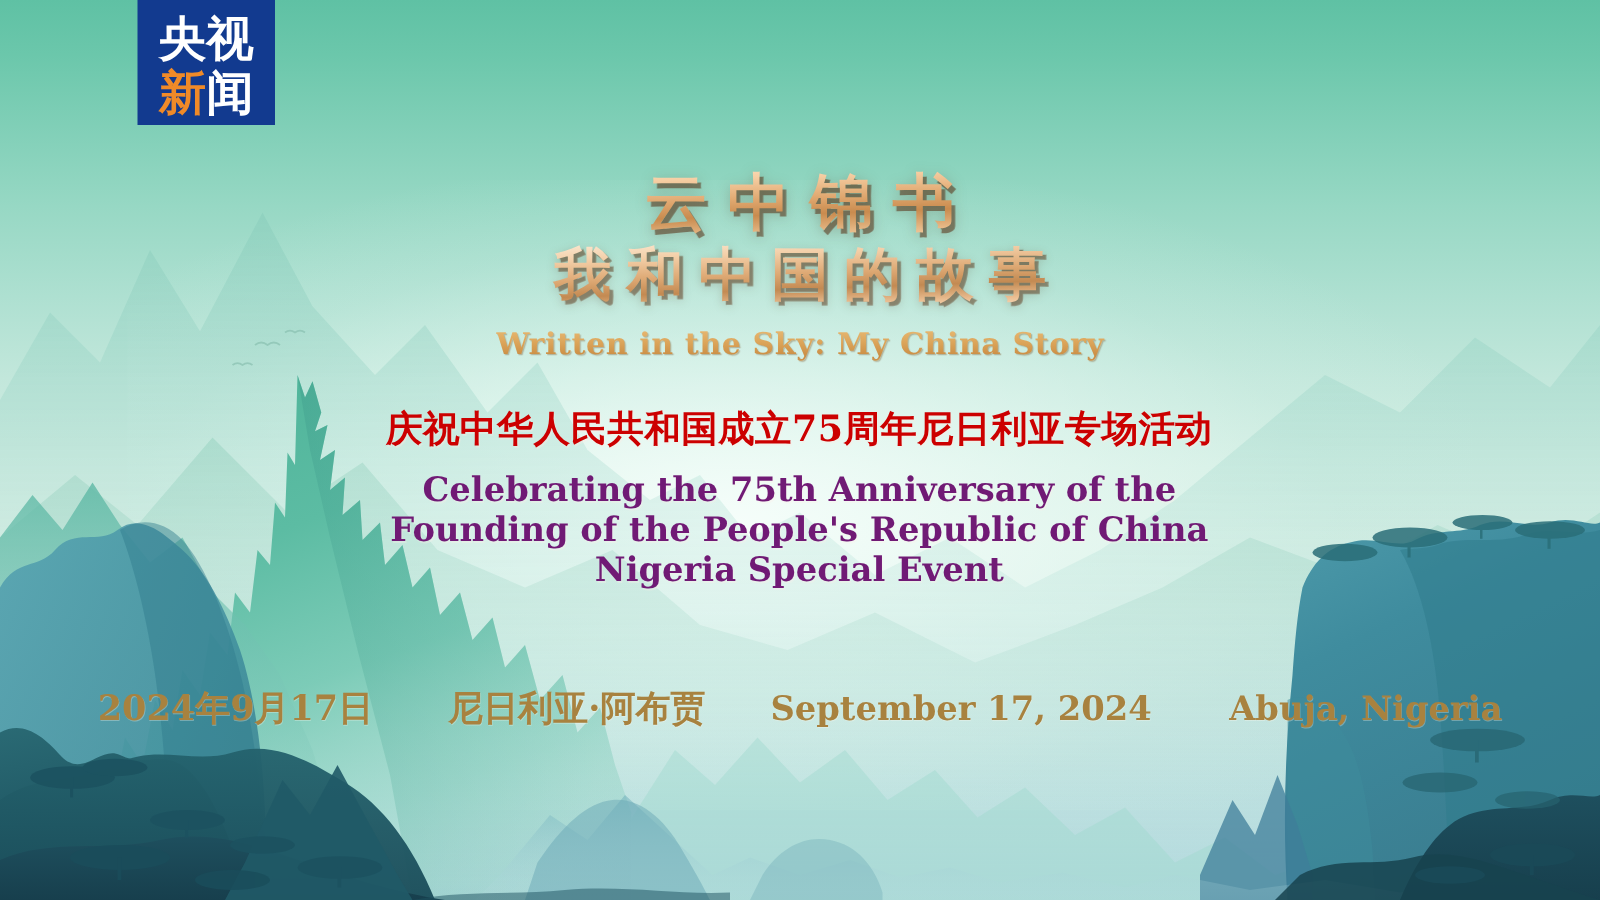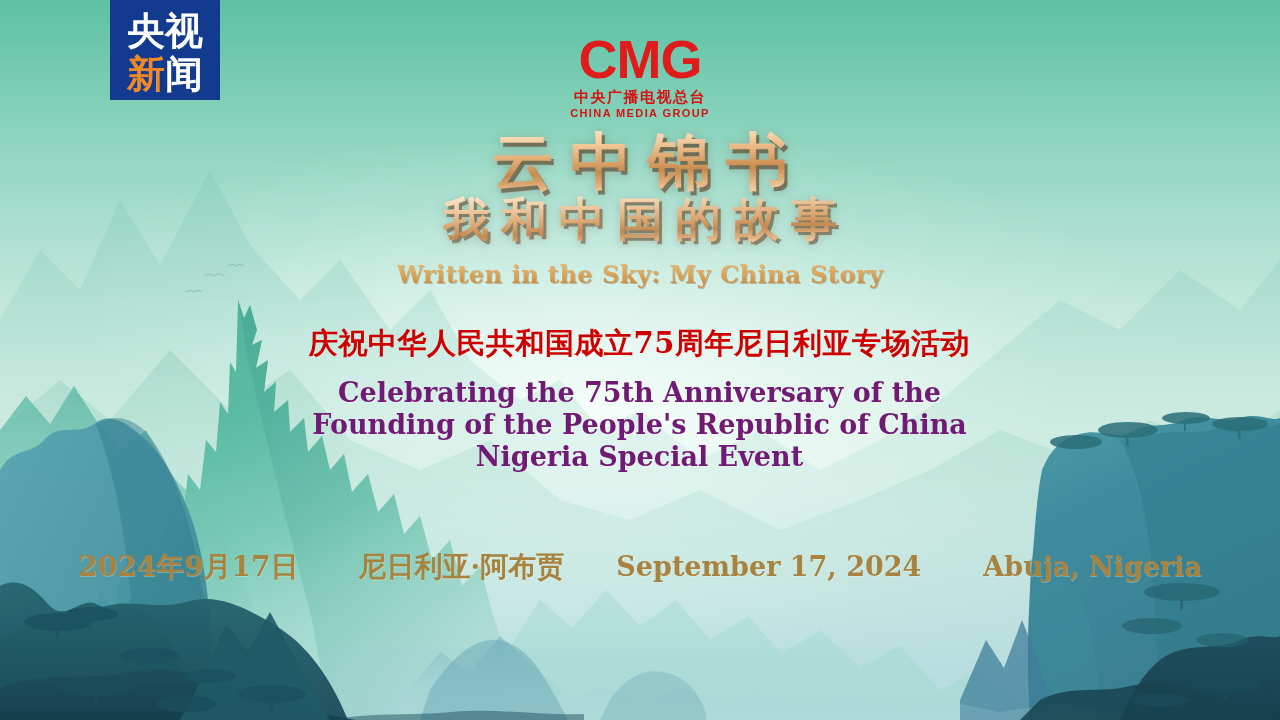--- a/index.html
+++ b/index.html
@@ -107,21 +107,21 @@
   }
 
   
   #title-block {
     position:absolute; left:0; right:0; top:128px;
     display:flex; flex-direction:column; align-items:center;
   }
   #title-main {
     font-family:"DejaVu Serif","Liberation Serif",serif;
     font-weight:700;
-    font-size:62px;
+    font-size:50px;
     line-height:68px;
     letter-spacing:16px;
     text-indent:16px;
     background:linear-gradient(178deg,#fde8cf 0%,#f6cfa4 22%,#e0a870 45%,#c98b4e 62%,#e9bd8c 82%,#f7dcbc 100%);
     -webkit-background-clip:text;
     background-clip:text;
     color:transparent;
     -webkit-text-fill-color:transparent;
     filter:drop-shadow(3px 4px 0px rgba(88,48,20,0.55)) drop-shadow(0 2px 5px rgba(80,50,25,0.25));
   }
@@ -377,25 +377,20 @@
     <div class="logo-row">
       <span class="logo-ch lw">央</span>
       <span class="logo-ch lw">视</span>
     </div>
     <div class="logo-row">
       <span class="logo-ch lo">新</span>
       <span class="logo-ch lw">闻</span>
     </div>
   </div>
 
-  <div id="cmg-block">
-    <div id="cmg-word">CMG</div>
-    <div id="cmg-cn">中央广播电视总台</div>
-    <div id="cmg-en">CHINA MEDIA GROUP</div>
-  </div>
 
   <div id="title-block">
     <div id="title-main">云中锦书</div>
     <div id="title-sub">我和中国的故事</div>
     <div id="title-en">Written in the Sky: My China Story</div>
   </div>
 
   <div id="red-block">
     <div id="red-cn">庆祝中华人民共和国成立75周年尼日利亚专场活动</div>
     <div id="red-en">

